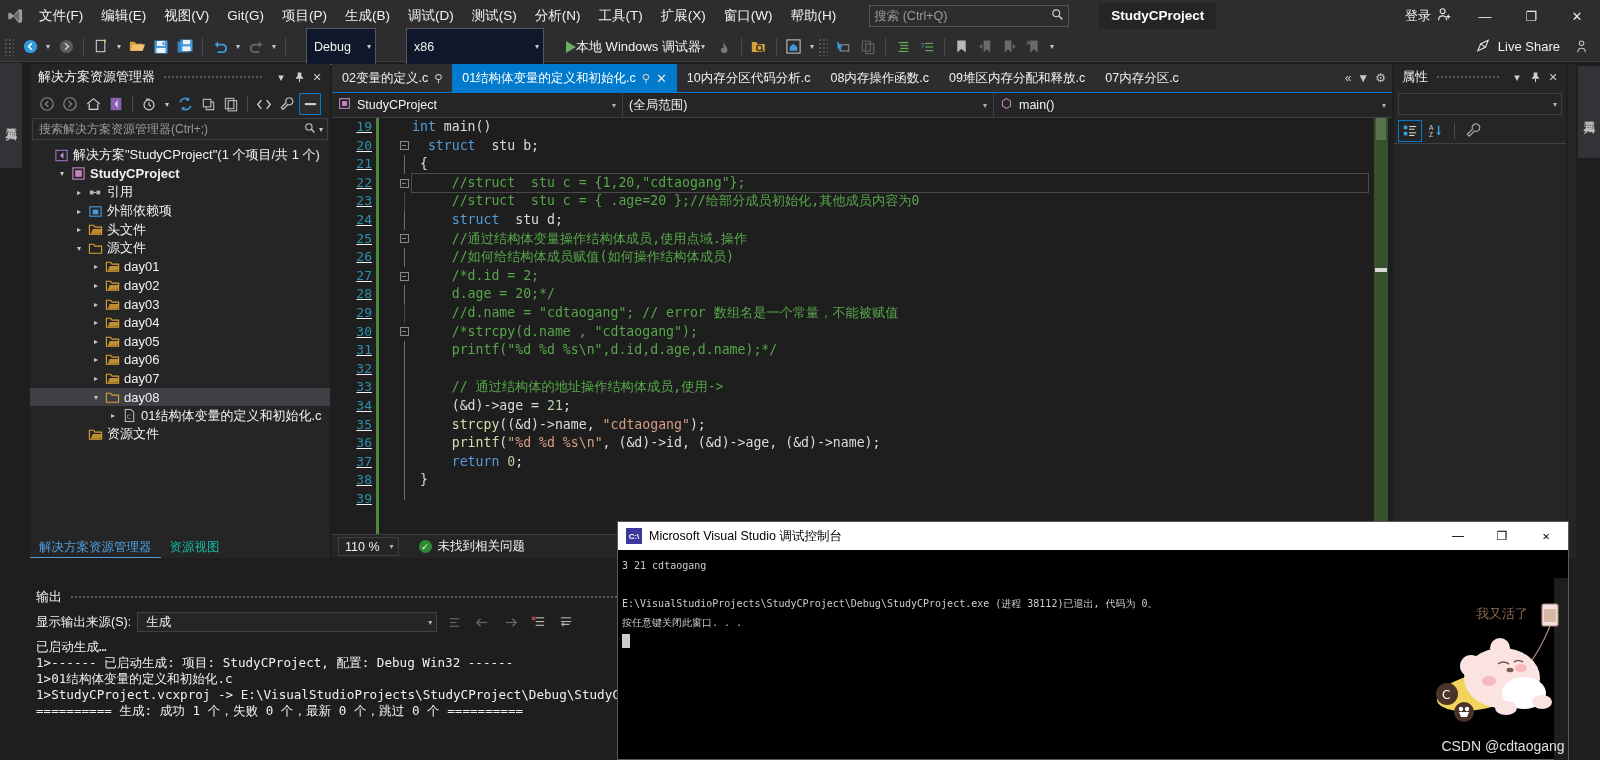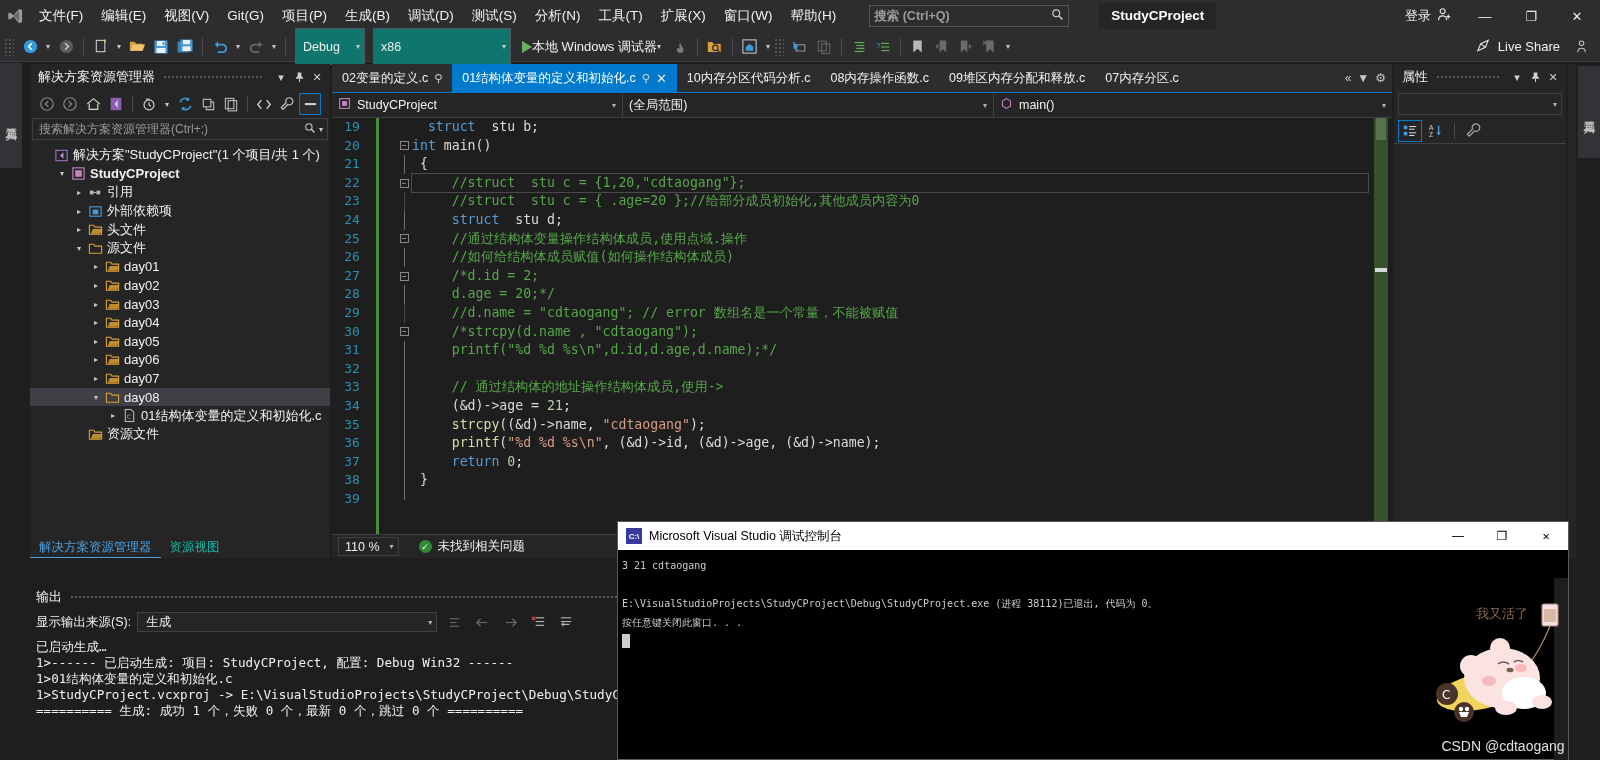--- a/index.html
+++ b/index.html
@@ -19,21 +19,21 @@
     background: #2d2d30; display: flex; align-items: center;
   }
   .vs-logo { width: 30px; height: 32px; display: flex; align-items: center; justify-content: center; }
   .menu { display: flex; align-items: flex-end; height: 32px; }
   .menu-item {
     padding: 0 9px; height: 32px; line-height: 32px; font-size: 13.5px;
     color: #f1f1f1; cursor: default; white-space: nowrap;
   }
   .search-box {
     margin-left: 24px; width: 200px; height: 22px; background: #2d2d30;
-    border: 1px solid #555; display: flex; align-items: center; padding: 0 4px; font-weight: bold;
+    border: 1px solid #555; display: flex; align-items: center; padding: 0 4px;
   }
   .search-box .ph { font-size: 12.5px; color: #9a9a9a; flex: 1; white-space: nowrap; }
   .search-box .mag { color: #c8c8c8; font-size: 12px; }
   .proj-chip {
     margin-left: 30px; height: 26px; line-height: 26px; padding: 0 12px;
     background: #252526; color: #ffffff; font-size: 13.5px; font-weight: bold;
   }
   .tb-right { margin-left: auto; display: flex; align-items: center; height: 32px; }
   .signin { font-size: 13px; color: #f1f1f1; display: flex; align-items: center; gap: 6px; padding: 0 10px; }
   .wbtn { width: 46px; height: 32px; display: flex; align-items: center; justify-content: center; color: #e8e8e8; font-size: 13px; }
@@ -45,22 +45,22 @@
     border-bottom: 1px solid #3f3f46;
   }
   .grip { width: 10px; height: 18px; margin-right: 4px;
     background-image: radial-gradient(#6a6a6a 1px, transparent 1px);
     background-size: 4px 4px; opacity: .6; }
   .tb-ico { width: 24px; height: 24px; display: flex; align-items: center; justify-content: center; }
   .tb-sep { width: 1px; height: 18px; background: #4a4a4f; margin: 0 5px; }
   .tb-caret { width: 12px; height: 24px; display: flex; align-items: center; justify-content: center;
     color: #c8c8c8; font-size: 8px; }
   .combo {
-    height: 37px; background: #0f766e; border: 1px solid #55555b; display: flex;
-    align-items: center; padding: 0 4px 0 7px; font-size: 12.5px; color: #f1f1f1; margin: 0 4px;
+    height: 37px; background: #0f172a; border: 1px solid #55555b; display: flex;
+    align-items: center; padding: 0 4px 0 7px; font-size: 12.5px; color: #f1f1f1; margin: 0 15px;
   }
   .combo .cv { flex: 1; white-space: nowrap; }
   .combo .cc { color: #c8c8c8; font-size: 8px; margin-left: 8px; }
   .run-btn { display: flex; align-items: center; padding: 0 7px; height: 24px;
     font-size: 13px; color: #f1f1f1; }
   .play-tri { width: 0; height: 0; border-left: 10px solid #6aae60; border-top: 6px solid transparent; border-bottom: 6px solid transparent; }
   .liveshare { margin-left: auto; display: flex; align-items: center; gap: 7px; padding: 0 10px;
     font-size: 13px; color: #f1f1f1; }
 
   
@@ -116,21 +116,21 @@
   .etab .x { font-size: 13px; color: #e8e8e8; }
   .tabstrip-right { margin-left: auto; display: flex; align-items: center; padding-right: 6px; gap: 6px; color: #c8c8c8; font-size: 12px; }
   .navbar {
     height: 26px; display: flex; align-items: stretch; background: #252526;
     border-top: 1px solid #007acc; border-bottom: 1px solid #3f3f46;
   }
   .nav-combo { display: flex; align-items: center; padding: 0 6px; font-size: 12.5px; color: #f1f1f1; gap: 6px; }
   .nav-combo .cc { color: #b0b0b0; font-size: 8px; margin-left: auto; padding-left: 10px; }
   .nav-sep { width: 1px; background: #3f3f46; }
   .code-wrap { position: relative; height: 440px; background: #1e1e1e; overflow: hidden; }
-  .gutter-num { position: absolute; left: 0; top: 0; width: 44px; text-align: center; }
+  .gutter-num { position: absolute; left: 0; top: 0; width: 44px; text-align: right; text-decoration: underline; }
   .ln {
     height: 18.6px; line-height: 18.6px; font-size: 13px; color: #2b91af;
     font-family: "DejaVu Sans Mono", "Liberation Mono", monospace; padding-right: 4px;
   }
   .fold-col { position: absolute; left: 64px; top: 0; width: 16px; }
   .chg-bar { position: absolute; left: 44px; top: 0; width: 3px; background: #4b8b3b; }
   .code-lines { position: absolute; left: 80px; top: 0; right: 24px; }
   .cl {
     height: 18.6px; line-height: 18.6px; font-size: 13.2px; white-space: pre;
     font-family: "DejaVu Sans Mono", "Liberation Mono", monospace; color: #dcdcdc;
@@ -845,22 +845,22 @@
             <div style="width:1px;height:18.6px;background:#6e6e6e"></div>
           </div>
           <div style="height: 18.6px; display: flex; align-items: center; justify-content: center;">
             <div style="width:1px;height:18.6px;background:#6e6e6e"></div>
           </div>
           <div style="height: 18.6px; display: flex; align-items: center; justify-content: center;">
             <div style="width:1px;height:10px;background:#6e6e6e;align-self:flex-start"></div>
           </div>
         </div>
       <div class="code-lines" id="code-host">
+          <div class="cl"><span class="k">int</span> main()</div>
           <div class="cl">  <span class="k">struct</span>  stu b;</div>
-          <div class="cl"><span class="k">int</span> main()</div>
           <div class="cl"> {</div>
           <div class="cl curline">     <span class="cm">//struct  stu c = {1,20,"cdtaogang"};</span></div>
           <div class="cl">     <span class="cm">//struct  stu c = { .age=20 };//给部分成员初始化,其他成员内容为0</span></div>
           <div class="cl">     <span class="k">struct</span>  stu d;</div>
           <div class="cl">     <span class="cm">//通过结构体变量操作结构体成员,使用点域.操作</span></div>
           <div class="cl">     <span class="cm">//如何给结构体成员赋值(如何操作结构体成员)</span></div>
           <div class="cl">     <span class="cm">/*d.id = 2;</span></div>
           <div class="cl"><span class="cm">     d.age = 20;*/</span></div>
           <div class="cl">     <span class="cm">//d.name = "cdtaogang"; // error 数组名是一个常量，不能被赋值</span></div>
           <div class="cl">     <span class="cm">/*strcpy(d.name , "cdtaogang");</span></div>

